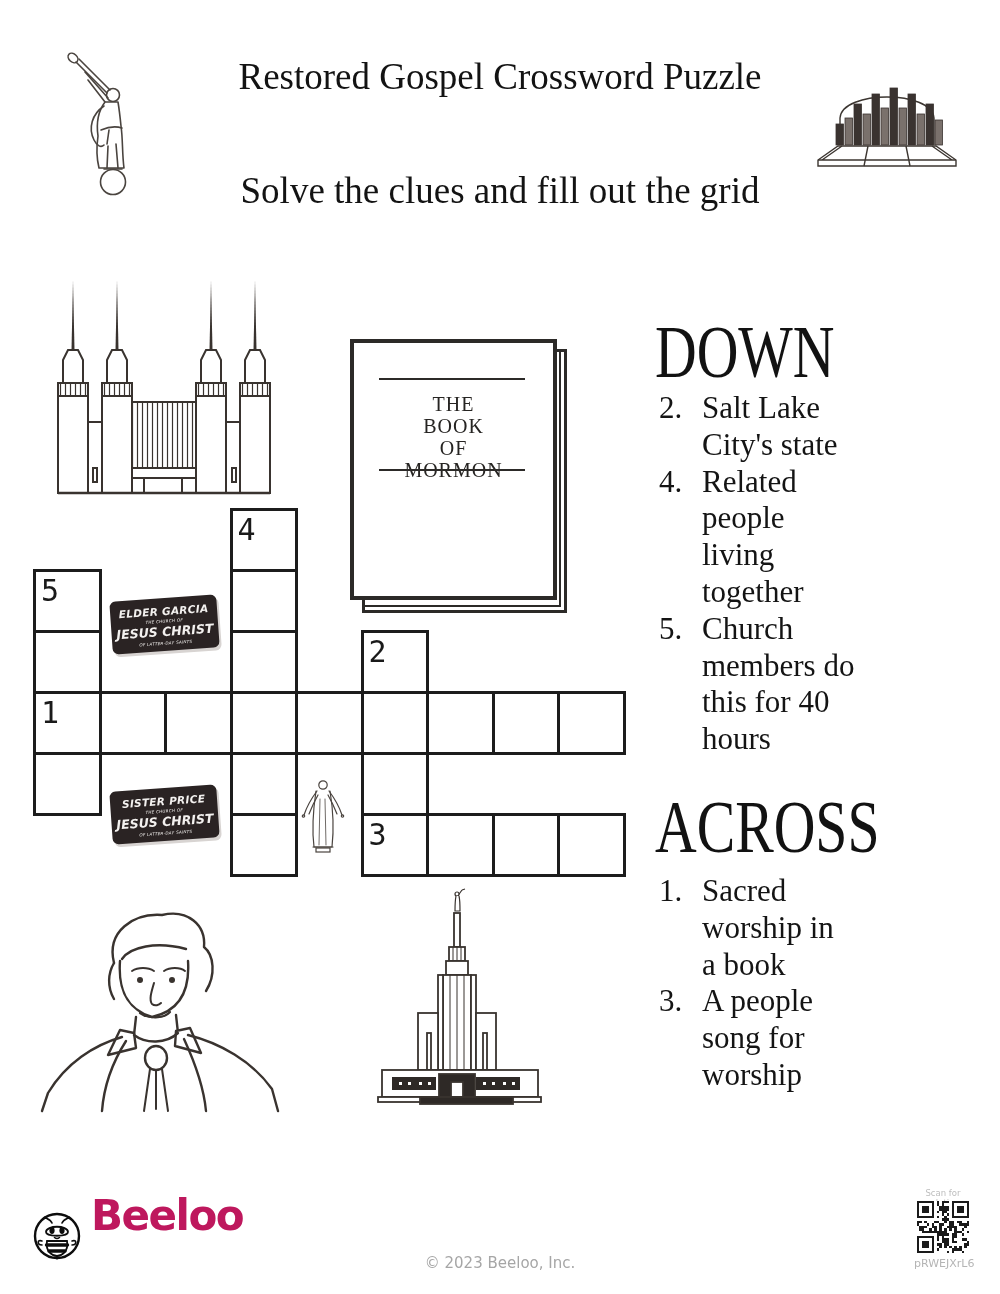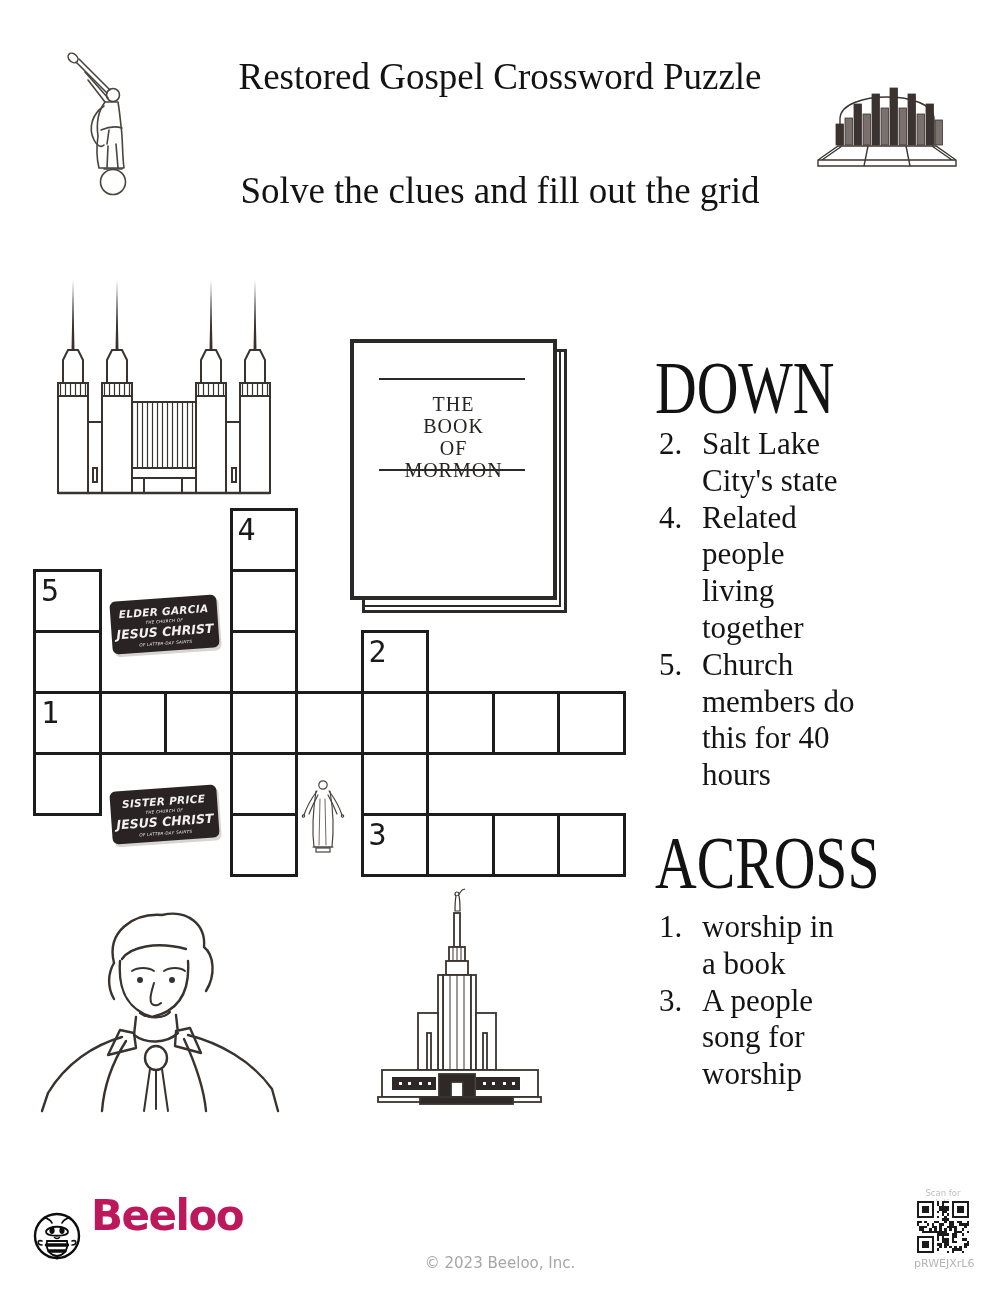--- a/index.html
+++ b/index.html
@@ -12,21 +12,21 @@
          font:400 37px/42px "Liberation Serif",serif;color:#131313;}
   .subtitle{position:absolute;left:0;top:138px;width:1000px;text-align:center;
          font:400 37px/42px "Liberation Serif",serif;color:#131313;margin-top:32px;}
 
   
   #grid-layer{position:absolute;left:0;top:0;width:1000px;height:1294px;}
   .cell{position:absolute;box-sizing:border-box;border:3px solid #1c1c1c;background:#ffffff;}
   .cellnum{position:absolute;font:400 30px/30px "DejaVu Sans Mono",monospace;color:#1a1a1a;}
 
   
-  .clues{position:absolute;left:655px;width:290px;margin-top:36px;}
+  .clues{position:absolute;left:655px;width:290px;}
   .clue-heading{font:400 74px/72px "Liberation Serif",serif;color:#121212;
                 transform:scaleX(0.78);transform-origin:0 50%;white-space:nowrap;}
   .clue{position:relative;padding-left:47px;font:400 31px/36.8px "Liberation Serif",serif;color:#141414;}
   .clue-num{position:absolute;left:4px;top:0;}
 
   
   .book{position:absolute;left:350px;top:339px;width:216px;height:274px;}
   .book-pages{position:absolute;left:12px;top:10px;width:199px;height:258px;
               border:3px solid #2c2a28;background:#fff;}
   .book-pages::after{content:"";position:absolute;right:3px;bottom:3px;left:-3px;top:-3px;
@@ -301,20 +301,21 @@
           </div>
         </div>
       </div>
   </div>
   <div class="clues" style="top:791px">
     <div class="clue-heading">ACROSS</div>
     <div id="across-list" style="margin-top:10px">
         <div class="clue">
           <span class="clue-num">1.</span>
           <div>
+            <div>Sacred</div>
             <div>worship in</div>
             <div>a book</div>
           </div>
         </div>
         <div class="clue">
           <span class="clue-num">3.</span>
           <div>
             <div>A people</div>
             <div>song for</div>
             <div>worship</div>

